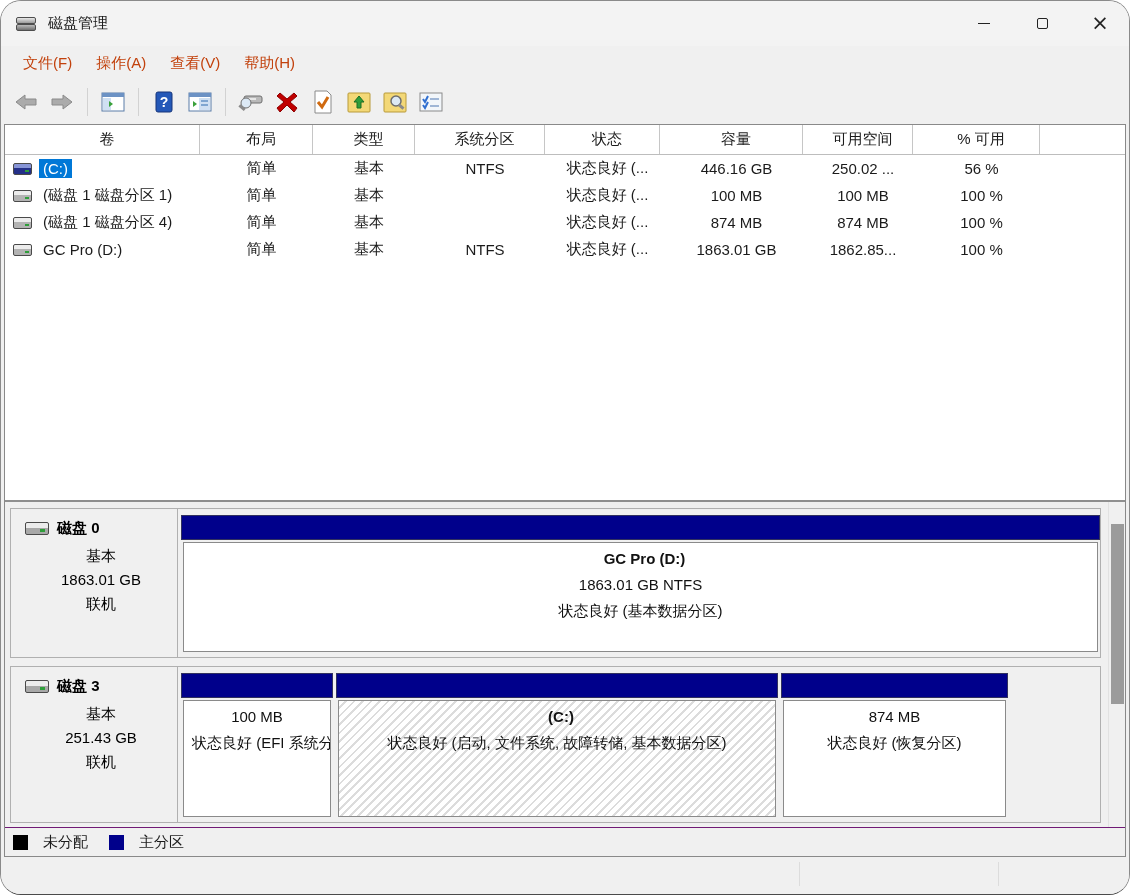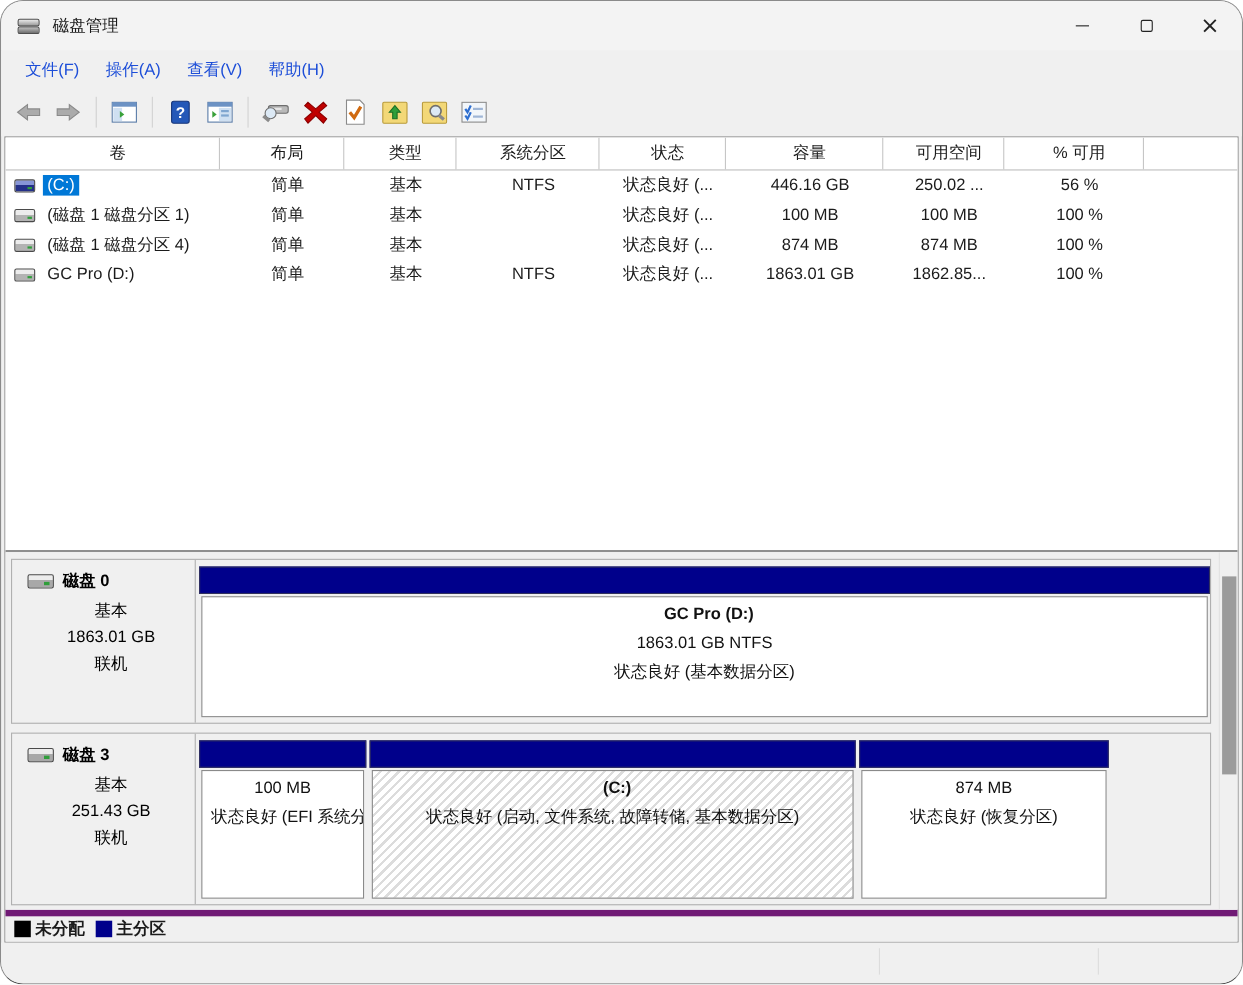--- a/index.html
+++ b/index.html
@@ -16,21 +16,21 @@
   .app-icon .d1,.app-icon .d2{ position:absolute; left:0; width:20px; height:7px; border:1px solid #4e4e4e; border-radius:2px; background:linear-gradient(#e8e8e8,#9c9c9c); }
   .app-icon .d1{ top:1px; } .app-icon .d2{ top:8px; background:linear-gradient(#bdbdbd,#6f6f6f); }
   .titlebar .title{ margin-left:10px; font-size:15px; color:#191919; }
   .caption-btns{ margin-left:auto; display:flex; height:100%; }
   .cap-btn{ width:58px; height:100%; display:flex; align-items:center; justify-content:center; cursor:default; }
   .glyph-min{ width:12px; height:1.4px; background:#222; }
   .glyph-max{ width:11px; height:11px; border:1.4px solid #222; border-radius:2px; }
   .glyph-close{ font-size:21px; color:#222; line-height:1; font-family:"DejaVu Sans", sans-serif; }
   
   .menubar{ height:34px; flex:none; display:flex; align-items:center; background:#f0f0f0; padding-left:10px; }
-  .menu-item{ font-size:15px; color:#1d4ed8; padding:4px 12px; }
+  .menu-item{ font-size:15px; color:#c2410c; padding:4px 12px; }
   
   .toolbar{ height:44px; flex:none; display:flex; align-items:center; background:#f0f0f0; padding-left:10px; gap:6px; }
   .tb-sep{ width:1px; height:28px; background:#d2d2d2; margin:0 4px; }
   .tb-btn{ width:30px; height:30px; display:flex; align-items:center; justify-content:center; }
   
   .client{ margin:0 3px; border:1px solid #898989; flex:none; background:#fff; display:flex; flex-direction:column; height:733px; }
   .listpane{ height:377px; flex:none; background:#fff; border-bottom:2px solid #8f8f8f; overflow:hidden; }
   .vgrid{ display:grid; grid-template-columns:195px 113px 102px 130px 115px 143px 110px 127px 1fr; }
   .vhead{ border-bottom:1px solid #bdbdbd; height:30px; }
   .vhead .hcell{ font-size:15px; color:#1b1b1b; padding:5px 0 0 10px; border-right:1px solid #c6c6c6; position:relative; }
@@ -57,21 +57,21 @@
   .disk-label .dl{ line-height:24px; }
   .disk-parts{ flex:1; display:flex; gap:3px; padding:6px 0 5px 3px; overflow:hidden; }
   .part{ display:flex; flex-direction:column; flex:none; }
   .part.grow{ flex:1; }
   .part-strip{ height:25px; flex:none; background:#00008b; border:1px solid #31315e; }
   .part-body{ flex:1; margin:2px 2px 0 2px; border:1px solid #8a8a8a; background:#fff; padding:3px 8px; overflow:hidden; }
   .part-body.sel{ background:repeating-linear-gradient(135deg,#ffffff 0px,#ffffff 4px,#dcdcdc 4px,#dcdcdc 6px); }
   .pl{ font-size:15px; line-height:26px; white-space:nowrap; color:#111; }
   .pl.b{ font-weight:bold; padding-left:8px; }
   
-  .legendbar{ flex:none; height:29px; border-top:6px solid #701a75; background:#f0f0f0; display:flex; align-items:center; padding-left:8px; gap:4px;font-weight:bold; }
+  .legendbar{ flex:none; height:29px; border-top:1px solid #701a75; background:#f0f0f0; display:flex; align-items:center; padding-left:8px; gap:15px; }
   .lg-sq{ width:15px; height:15px; flex:none; }
   .lg-sq.unalloc{ background:#000000; }
   .lg-sq.primary{ background:#00008b; }
   .lg-label{ font-size:15px; color:#1b1b1b; margin-right:6px; }
   
   .statusbar{ flex:1; background:#f0f0f0; position:relative; }
   .sb-sep{ position:absolute; top:5px; bottom:8px; width:1px; background:#dcdcdc; }
   .sb-sep.s1{ left:798px; } .sb-sep.s2{ left:997px; }
   svg{ display:block; }
 </style>

